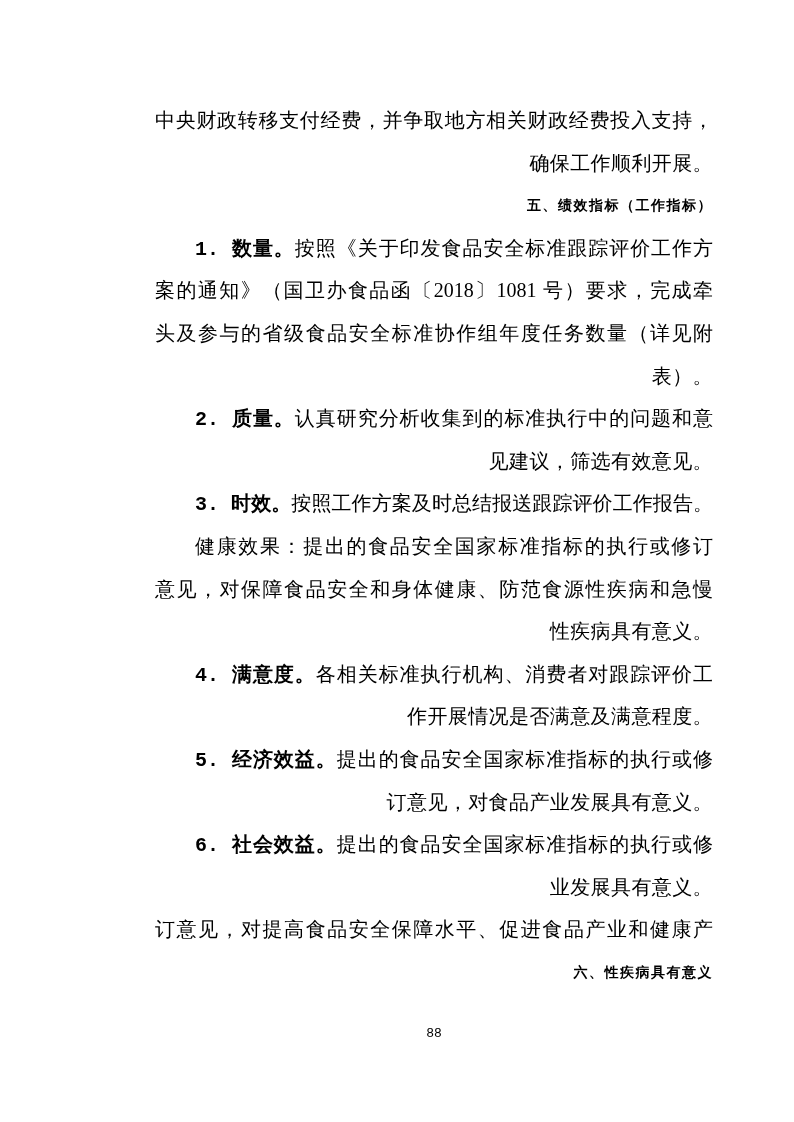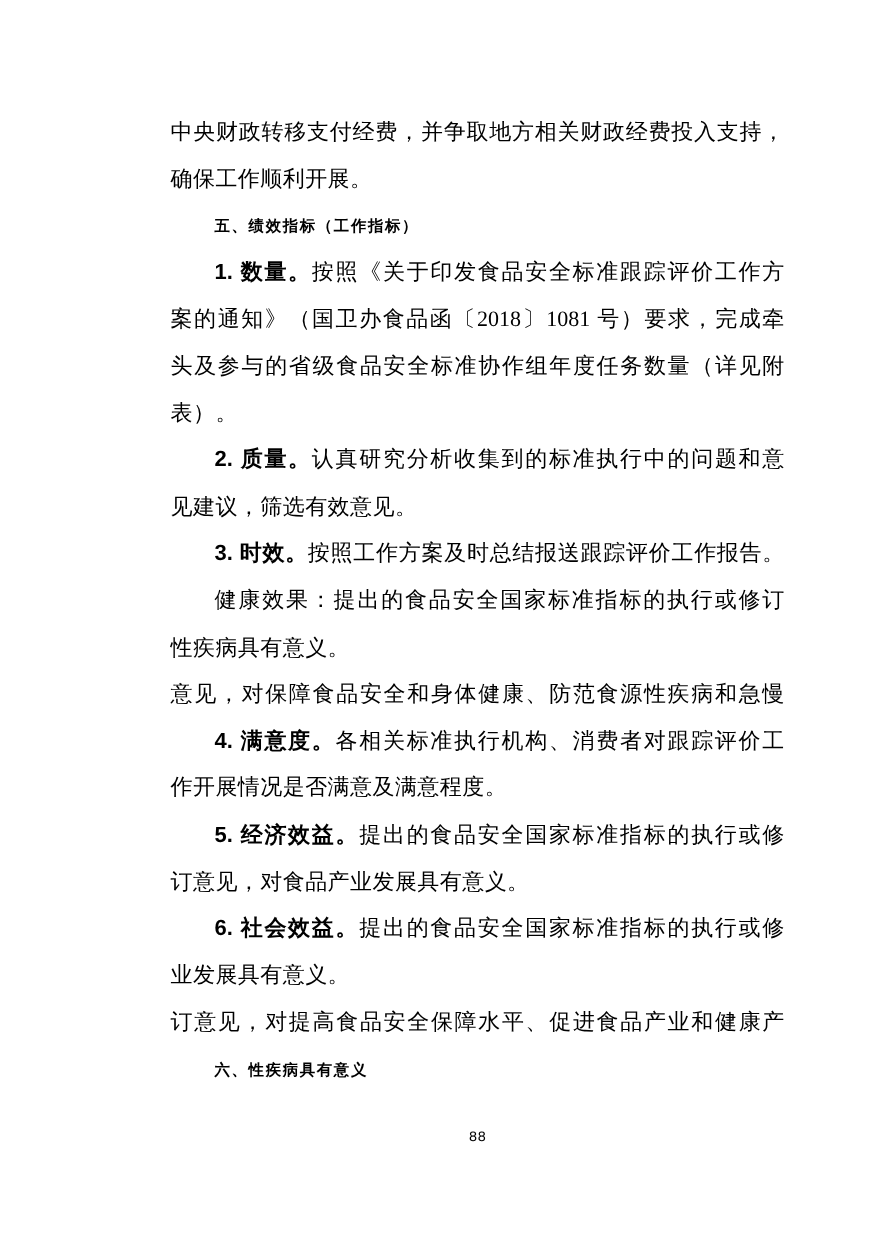--- a/index.html
+++ b/index.html
@@ -17,39 +17,39 @@
     position: absolute;
     left: 118px;
     top: 99px;
     width: 558px;
   }
   .line {
     height: 42.6px;
     line-height: 42.6px;
     font-size: 20px;
     white-space: nowrap;
-    text-align: left;
+    text-align: right;
     letter-spacing: 0.4px;
   }
   .justify {
     white-space: normal;
     text-align: justify;
     text-align-last: justify;
     letter-spacing: 0;
   }
   .indent { text-indent: 40px; }
   .heading {
     font-family: "Liberation Sans", sans-serif;
     font-weight: bold;
     font-size: 14px;
     letter-spacing: 1.5px;
   }
   .b {
     font-weight: bold;
-    font-family: Liberation Sans, sans-serif;
+    font-family: Liberation Mono, monospace;
   }
   .pagenum {
     position: absolute;
     top: 1026px;
     left: 0;
     width: 100%;
     text-align: center;
     font-size: 13px;
     line-height: 15px;
     font-family: Liberation Mono, monospace;
@@ -71,22 +71,22 @@
     <div class="line justify">案的通知》（国卫办食品函〔2018〕1081 号）要求，完成牵</div>
     <div class="line justify">头及参与的省级食品安全标准协作组年度任务数量（详见附</div>
     <div class="line">表）。</div>
 
     <div class="line justify indent"><span class="b">2. 质量。</span><span>认真研究分析收集到的标准执行中的问题和意</span></div>
     <div class="line">见建议，筛选有效意见。</div>
 
     <div class="line justify indent"><span class="b">3. 时效。</span><span>按照工作方案及时总结报送跟踪评价工作报告。</span></div>
 
     <div class="line justify indent">健康效果：提出的食品安全国家标准指标的执行或修订</div>
+    <div class="line justify">意见，对保障食品安全和身体健康、防范食源性疾病和急慢</div>
     <div class="line">性疾病具有意义。</div>
-    <div class="line justify">意见，对保障食品安全和身体健康、防范食源性疾病和急慢</div>
 
     <div class="line justify indent"><span class="b">4. 满意度。</span><span>各相关标准执行机构、消费者对跟踪评价工</span></div>
     <div class="line">作开展情况是否满意及满意程度。</div>
 
     <div class="line justify indent"><span class="b">5. 经济效益。</span><span>提出的食品安全国家标准指标的执行或修</span></div>
     <div class="line">订意见，对食品产业发展具有意义。</div>
 
     <div class="line justify indent"><span class="b">6. 社会效益。</span><span>提出的食品安全国家标准指标的执行或修</span></div>
     <div class="line">业发展具有意义。</div>
     <div class="line justify">订意见，对提高食品安全保障水平、促进食品产业和健康产</div>

